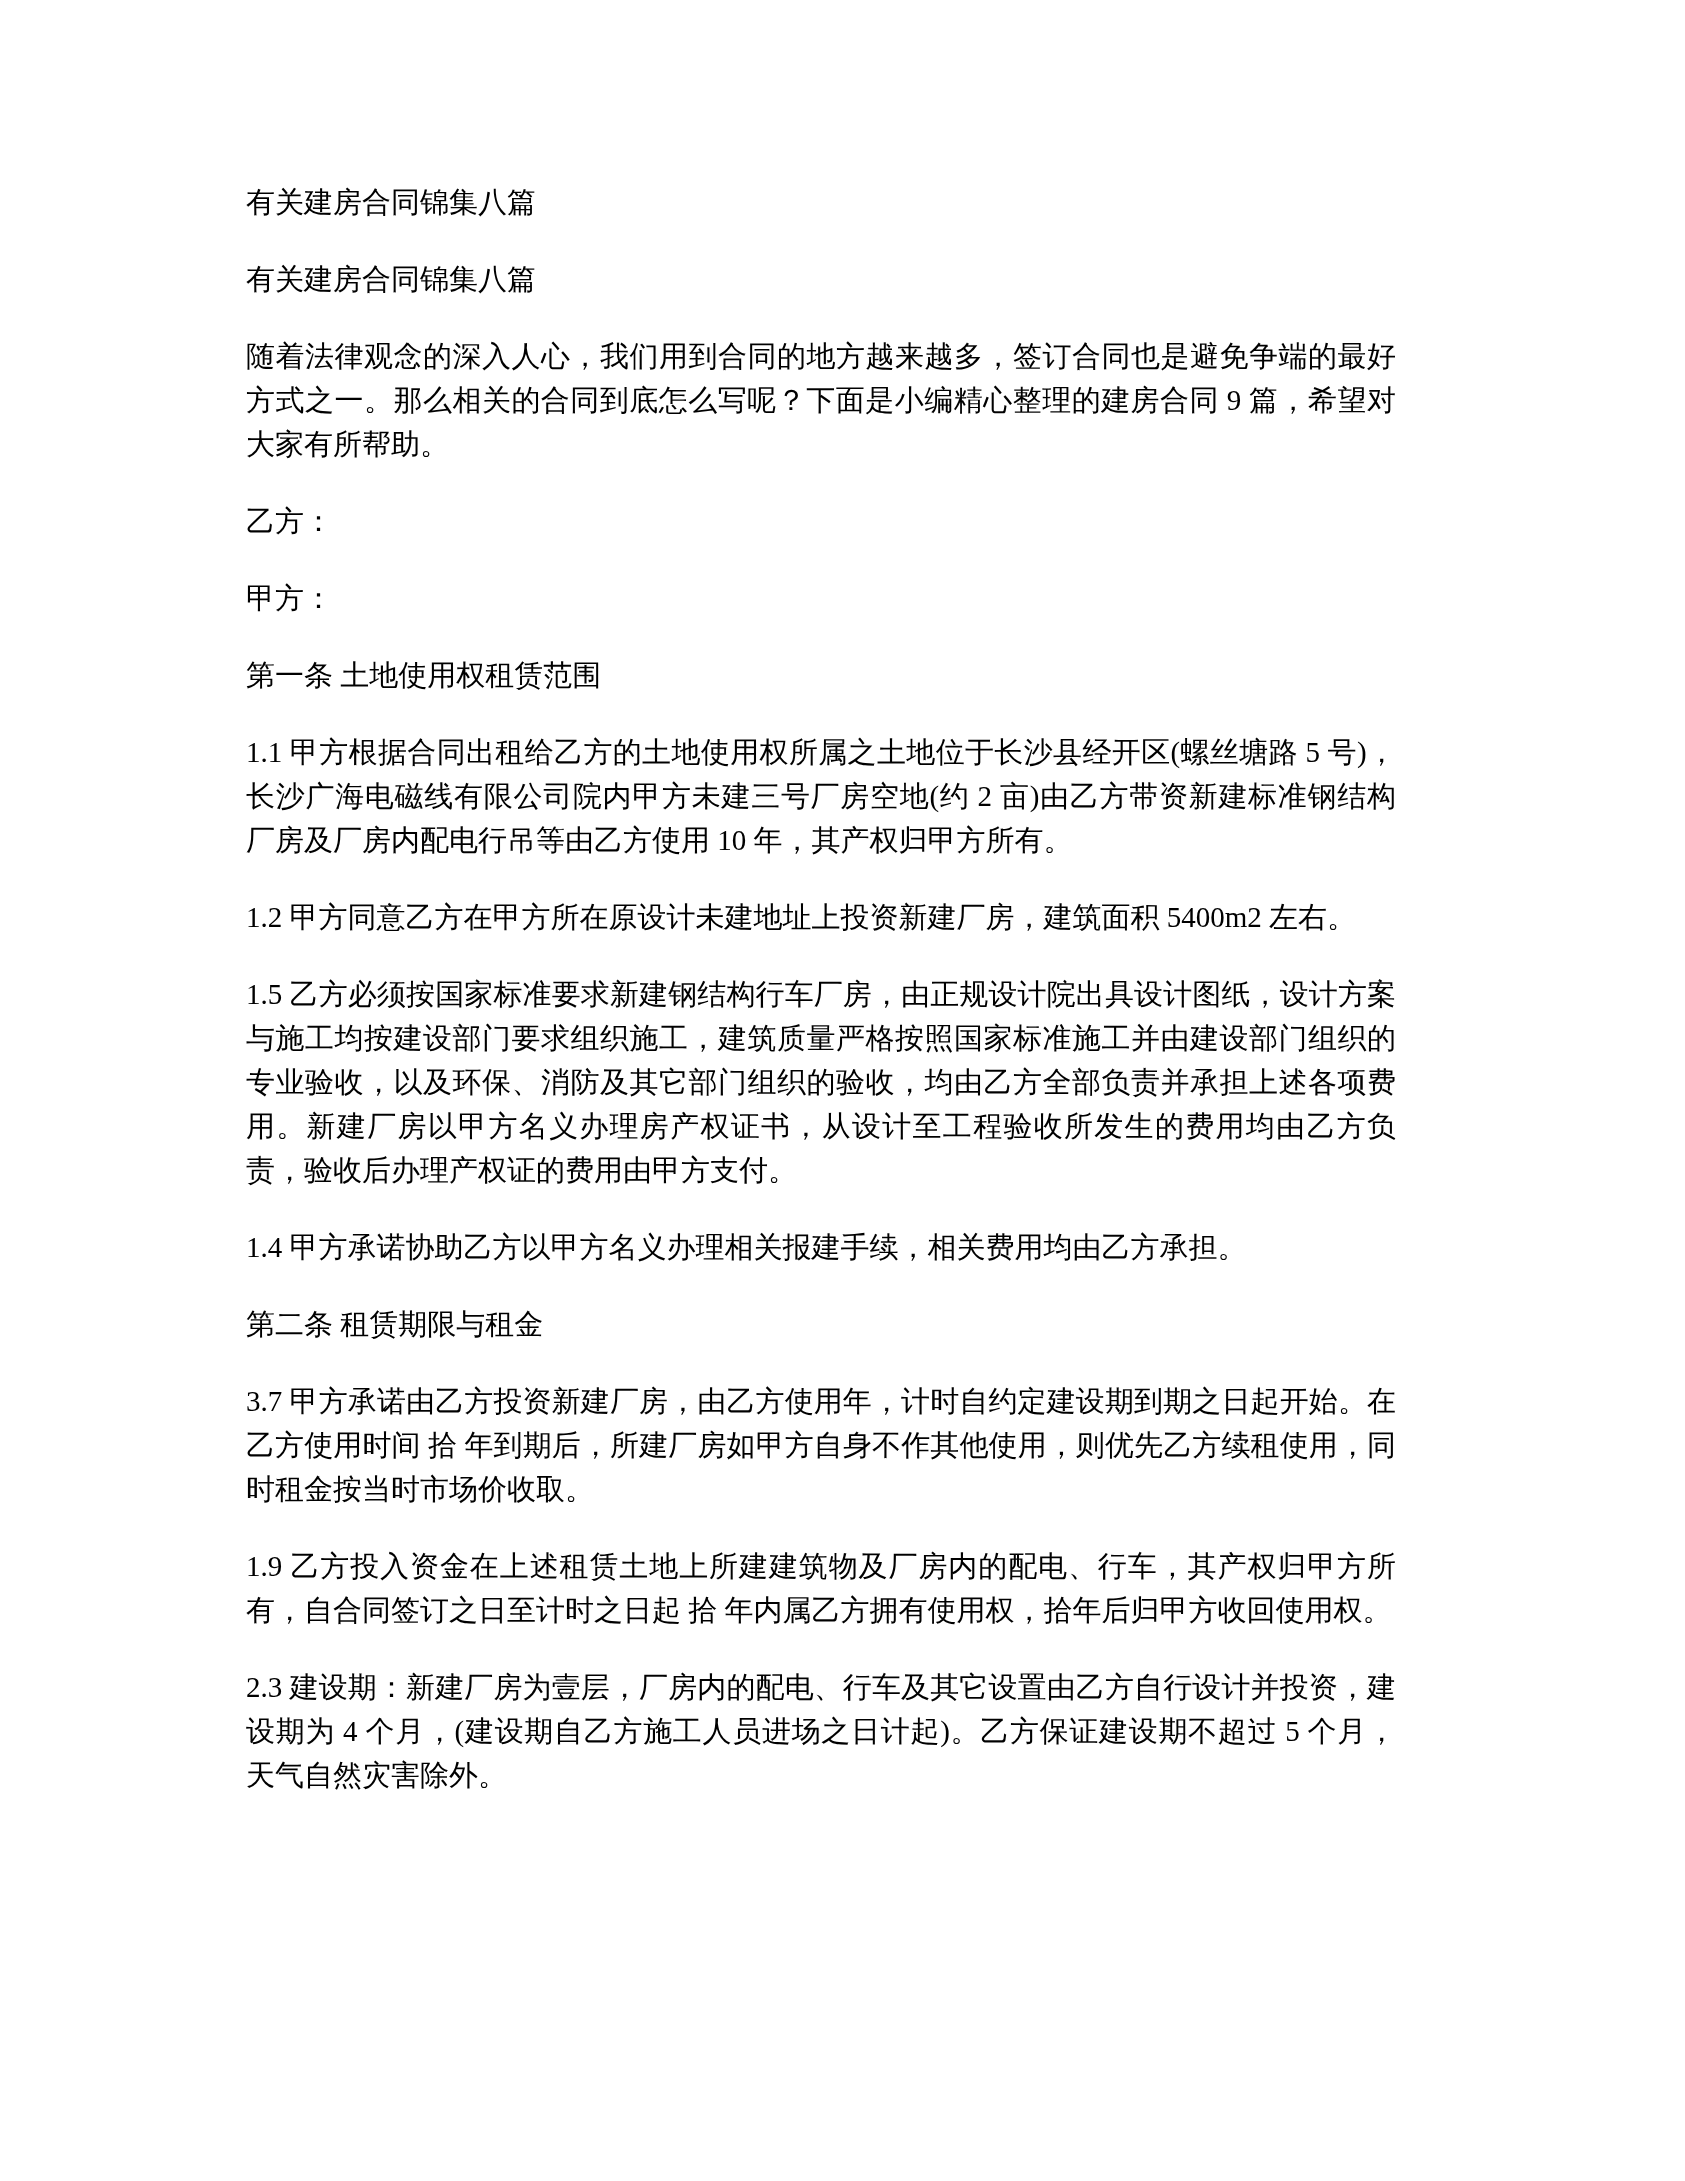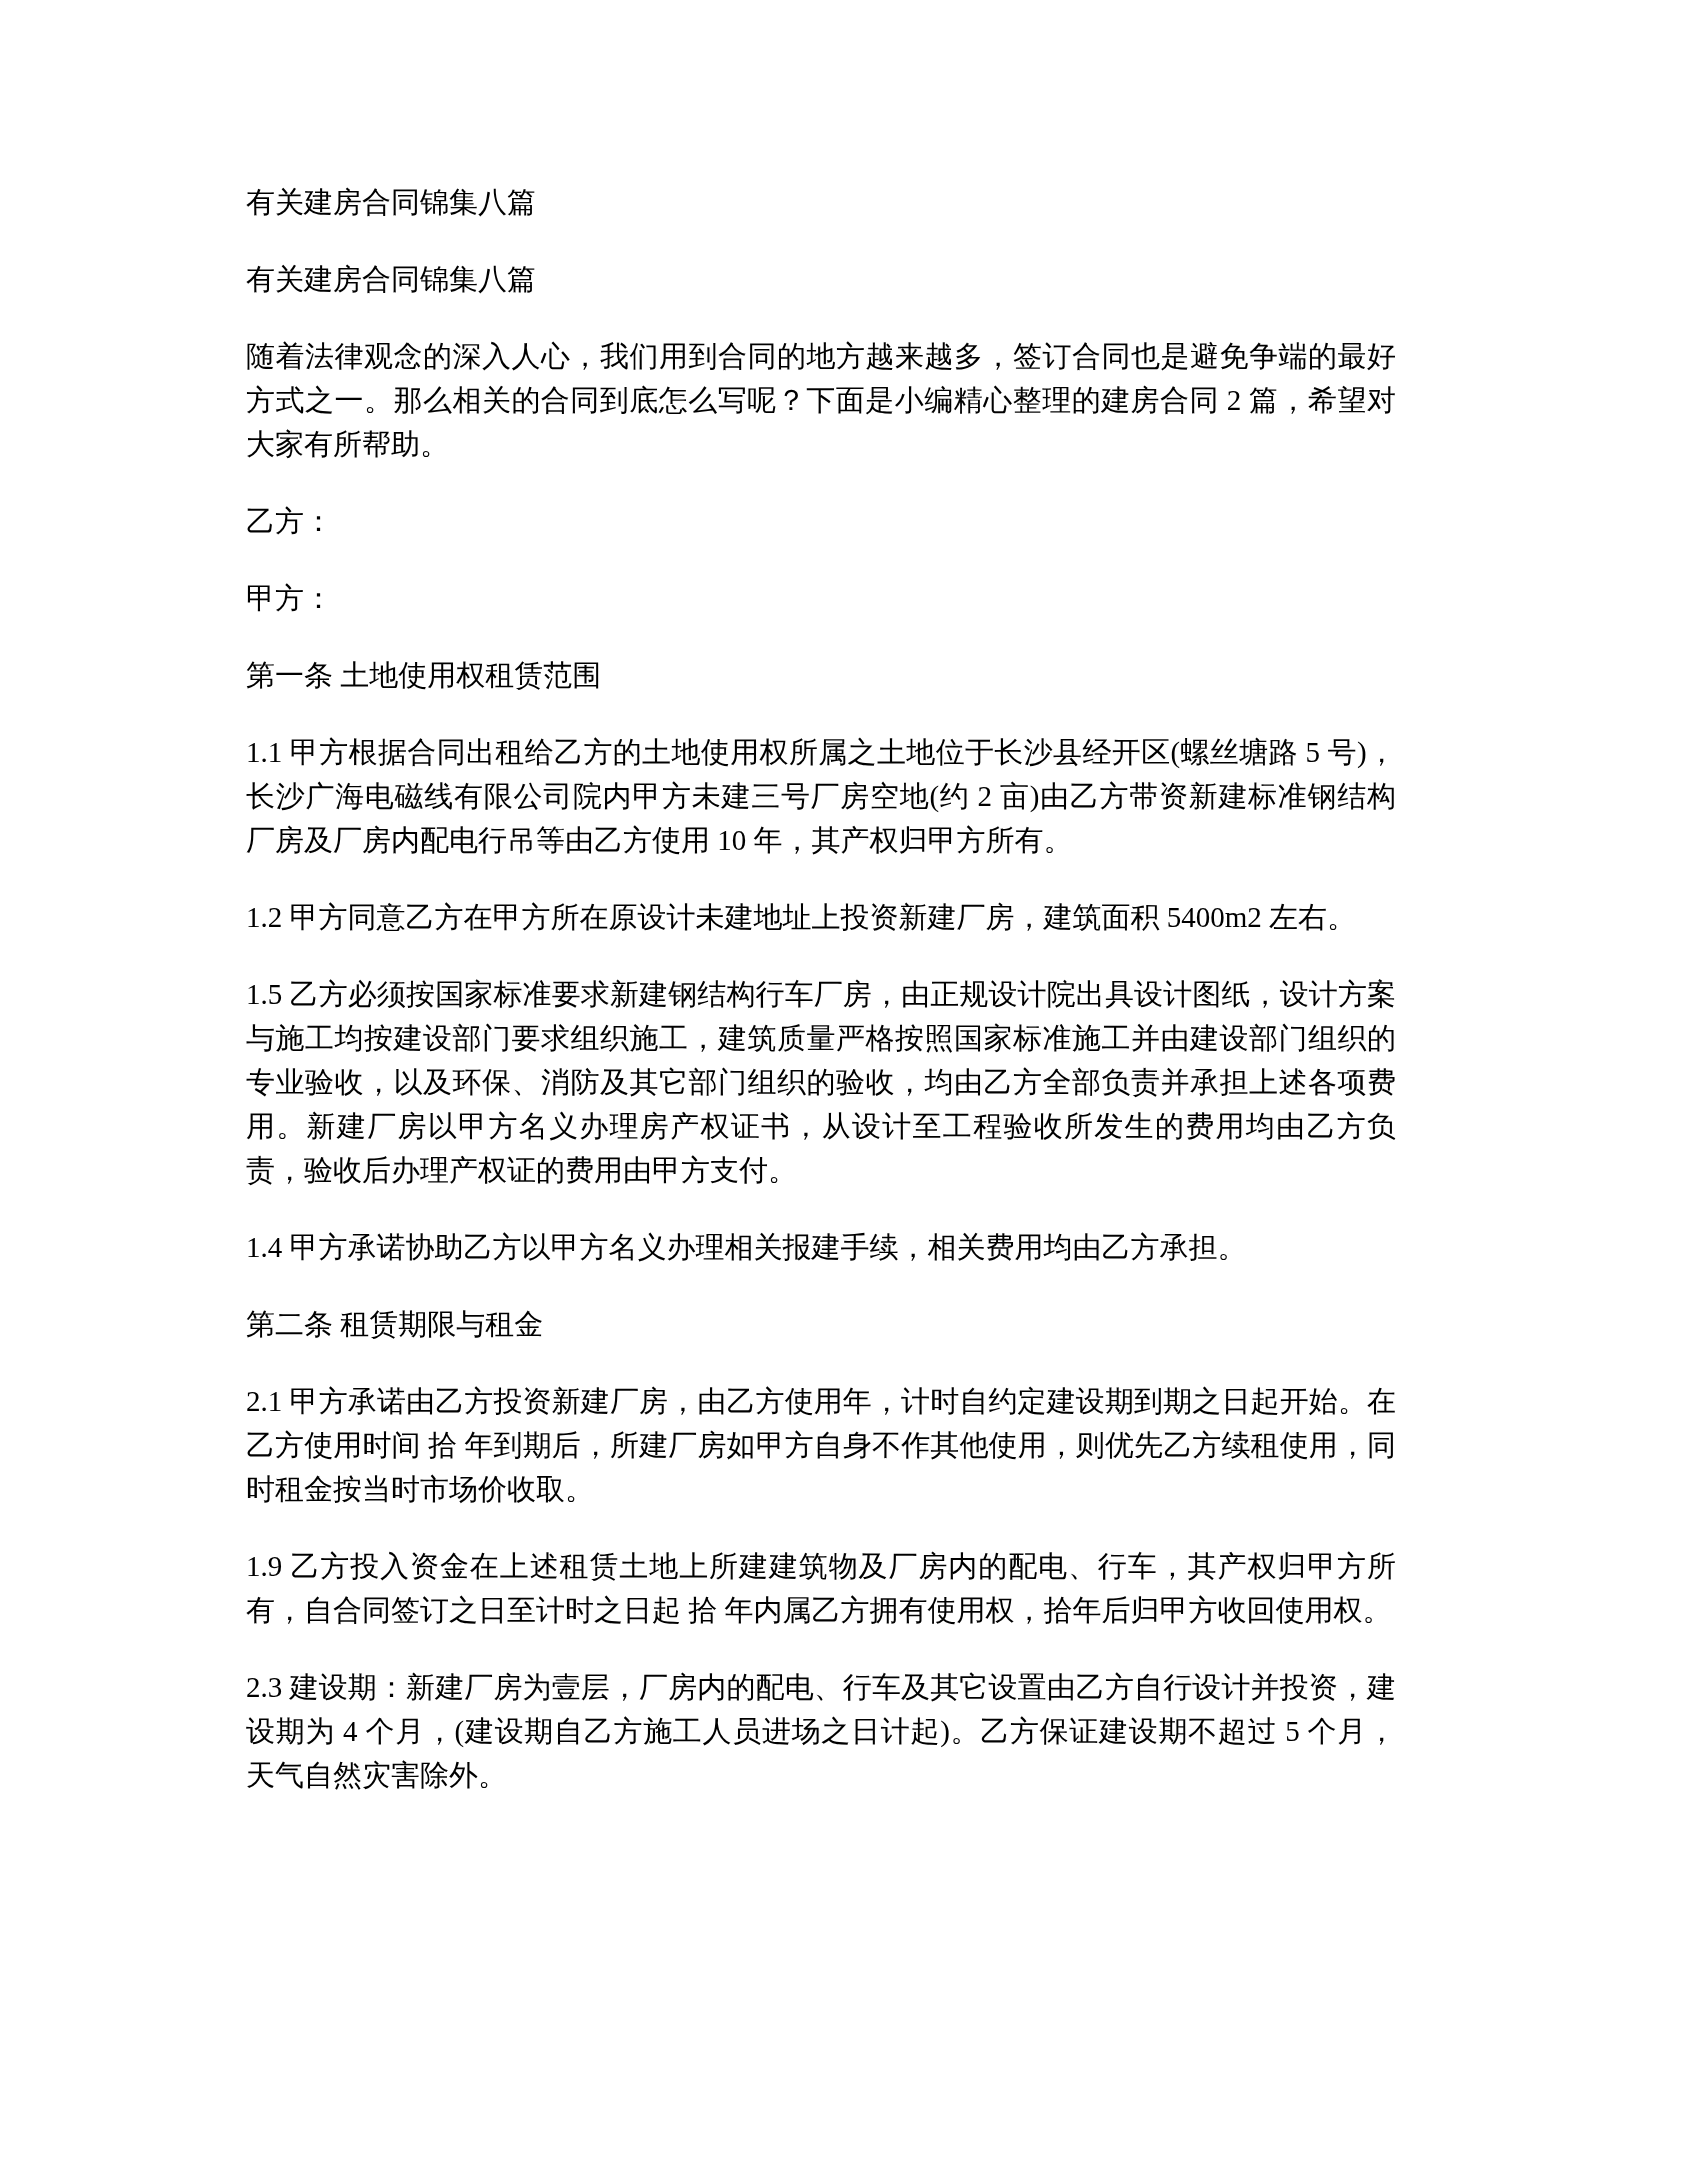--- a/index.html
+++ b/index.html
@@ -26,26 +26,26 @@
     text-justify: inter-character;
     word-break: break-all;
   }
 </style>
 </head>
 <body>
 
 <div class="page">
   <p>有关建房合同锦集八篇</p>
   <p>有关建房合同锦集八篇</p>
-  <p>随着法律观念的深入人心，我们用到合同的地方越来越多，签订合同也是避免争端的最好方式之一。那么相关的合同到底怎么写呢？下面是小编精心整理的建房合同 2 篇，希望对大家有所帮助。</p>
+  <p>随着法律观念的深入人心，我们用到合同的地方越来越多，签订合同也是避免争端的最好方式之一。那么相关的合同到底怎么写呢？下面是小编精心整理的建房合同 9 篇，希望对大家有所帮助。</p>
   <p>乙方：</p>
   <p>甲方：</p>
   <p>第一条 土地使用权租赁范围</p>
   <p>1.1 甲方根据合同出租给乙方的土地使用权所属之土地位于长沙县经开区(螺丝塘路 5 号)，长沙广海电磁线有限公司院内甲方未建三号厂房空地(约 2 亩)由乙方带资新建标准钢结构厂房及厂房内配电行吊等由乙方使用 10 年，其产权归甲方所有。</p>
   <p>1.2 甲方同意乙方在甲方所在原设计未建地址上投资新建厂房，建筑面积 5400m2 左右。</p>
   <p>1.5 乙方必须按国家标准要求新建钢结构行车厂房，由正规设计院出具设计图纸，设计方案与施工均按建设部门要求组织施工，建筑质量严格按照国家标准施工并由建设部门组织的专业验收，以及环保、消防及其它部门组织的验收，均由乙方全部负责并承担上述各项费用。新建厂房以甲方名义办理房产权证书，从设计至工程验收所发生的费用均由乙方负责，验收后办理产权证的费用由甲方支付。</p>
   <p>1.4 甲方承诺协助乙方以甲方名义办理相关报建手续，相关费用均由乙方承担。</p>
   <p>第二条 租赁期限与租金</p>
-  <p>2.1 甲方承诺由乙方投资新建厂房，由乙方使用年，计时自约定建设期到期之日起开始。在乙方使用时间 拾 年到期后，所建厂房如甲方自身不作其他使用，则优先乙方续租使用，同时租金按当时市场价收取。</p>
+  <p>3.7 甲方承诺由乙方投资新建厂房，由乙方使用年，计时自约定建设期到期之日起开始。在乙方使用时间 拾 年到期后，所建厂房如甲方自身不作其他使用，则优先乙方续租使用，同时租金按当时市场价收取。</p>
   <p>1.9 乙方投入资金在上述租赁土地上所建建筑物及厂房内的配电、行车，其产权归甲方所有，自合同签订之日至计时之日起 拾 年内属乙方拥有使用权，拾年后归甲方收回使用权。</p>
   <p>2.3 建设期：新建厂房为壹层，厂房内的配电、行车及其它设置由乙方自行设计并投资，建设期为 4 个月，(建设期自乙方施工人员进场之日计起)。乙方保证建设期不超过 5 个月，天气自然灾害除外。</p>
 </div>
 
 
 </body></html>

